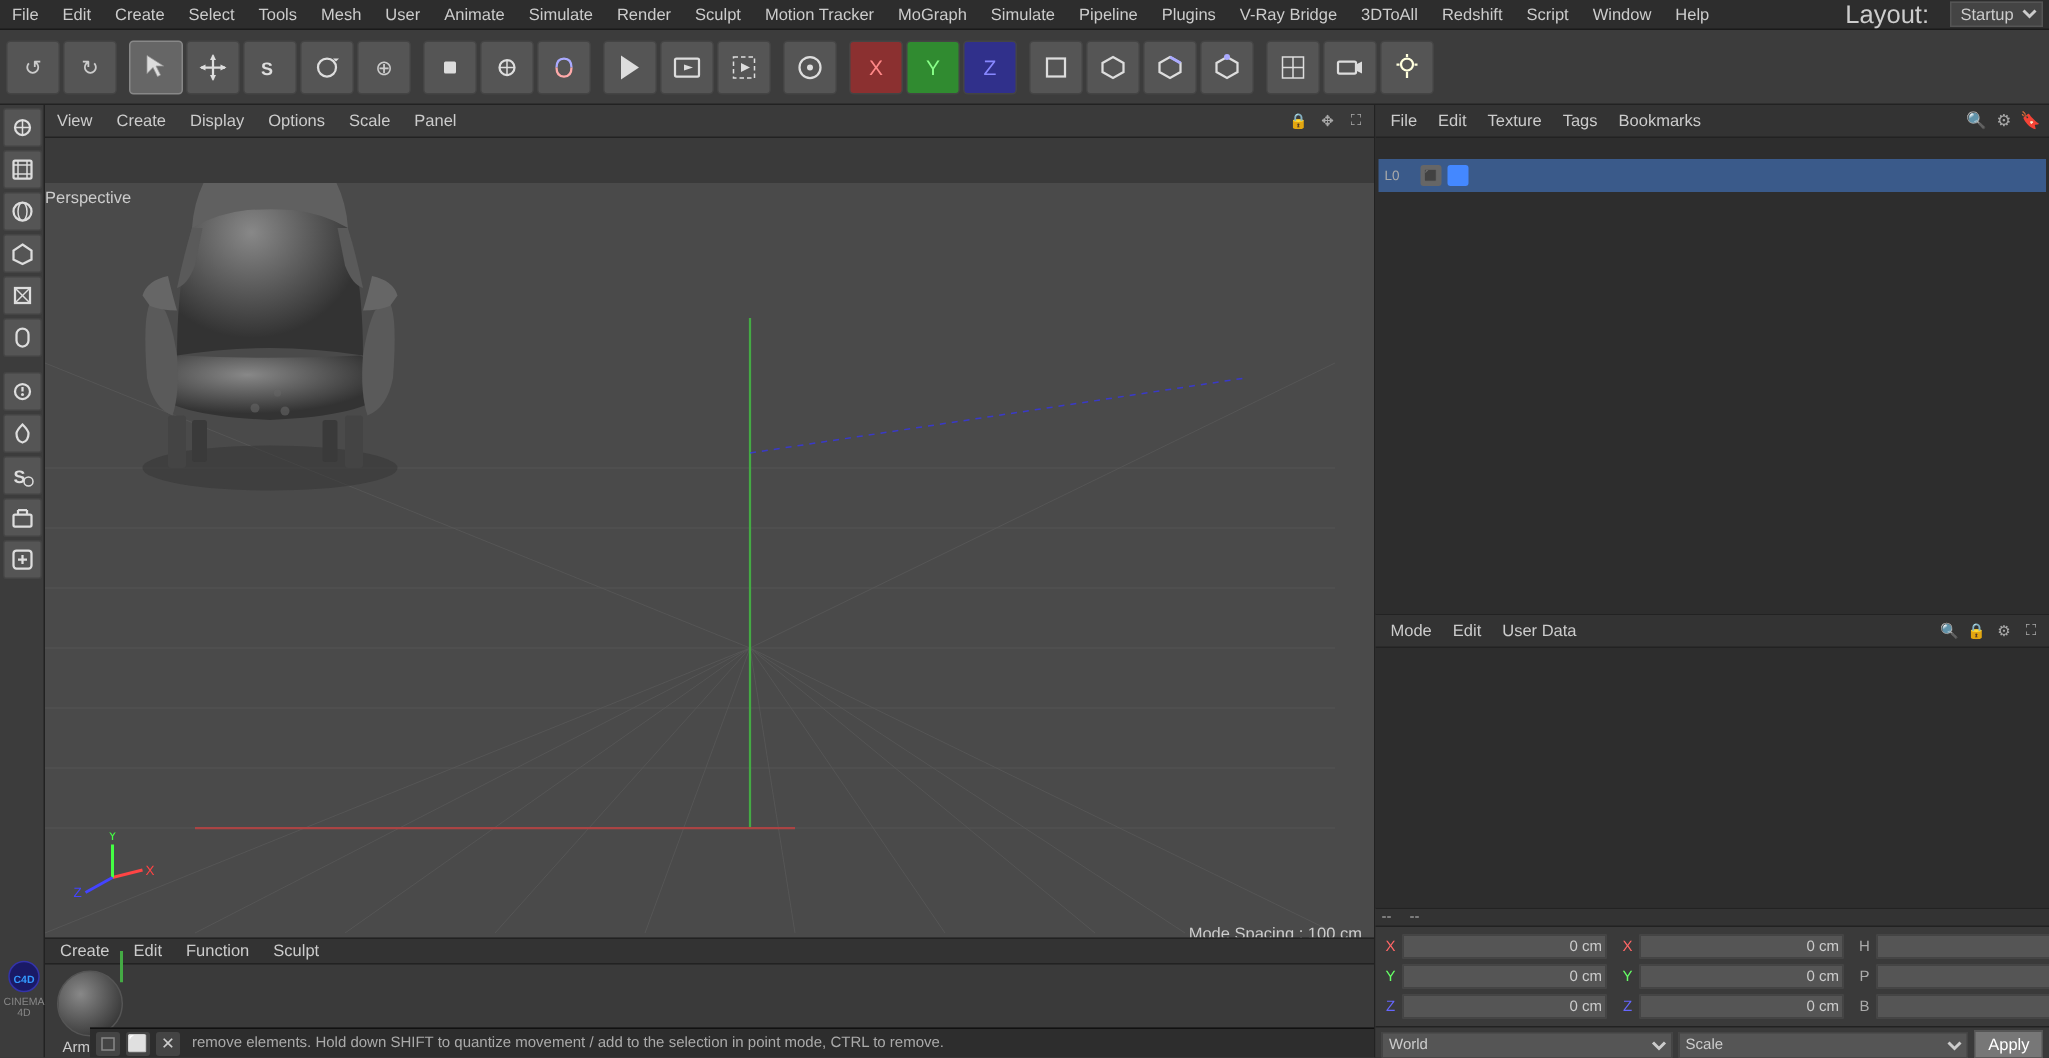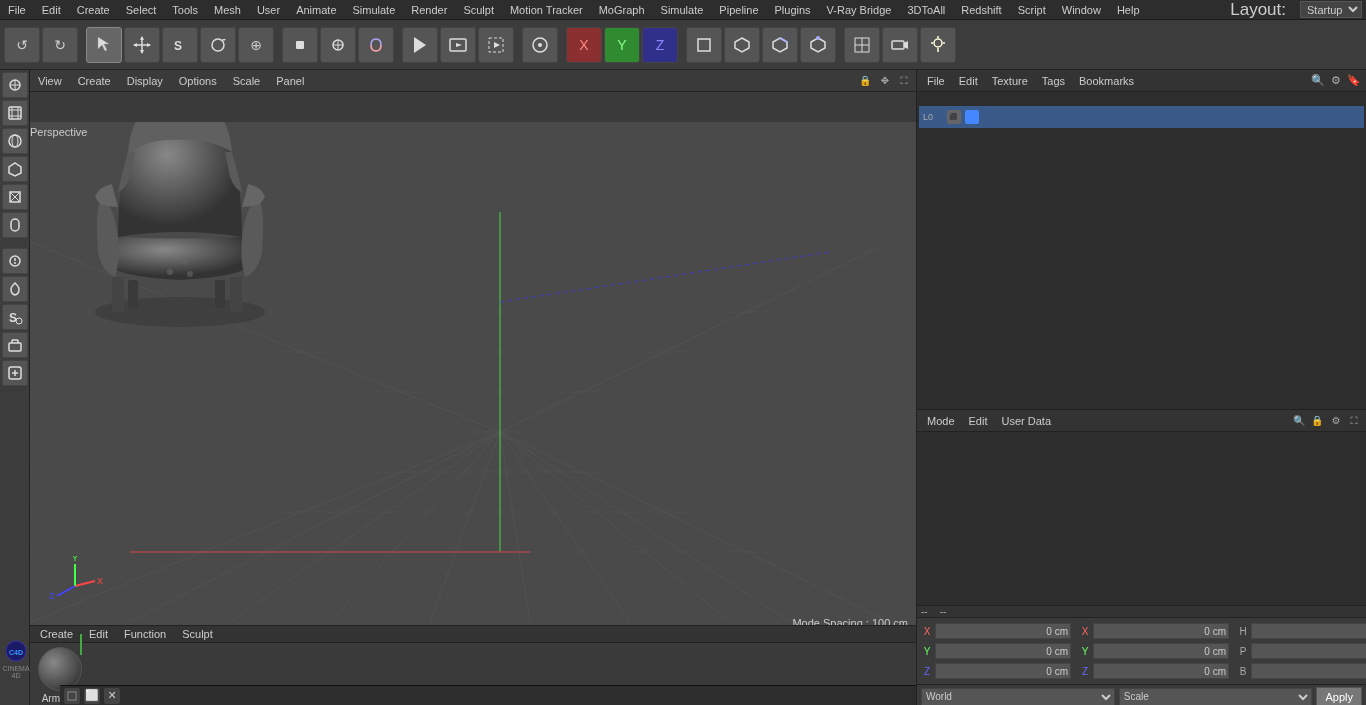--- a/index.html
+++ b/index.html
@@ -925,20 +925,21 @@
     <div id="status-bar" style="height:20px; background:#2d2d2d; display:flex; align-items:center; padding:0 4px; border-top:1px solid #111; position:relative;">
       <div style="display:flex; gap:4px; align-items:center; margin-right:8px;">
         <div style="width:16px; height:16px; background:#444; border-radius:2px; display:flex; align-items:center; justify-content:center; cursor:pointer;">
           <svg width="10" height="10" viewBox="0 0 10 10">
               <rect x="1" y="1" width="8" height="8" fill="none" stroke="#888" stroke-width="1"></rect>
             </svg>
         </div>
         <div style="width:16px; height:16px; background:#444; border-radius:2px; display:flex; align-items:center; justify-content:center; cursor:pointer;">⬜</div>
         <div style="width:16px; height:16px; background:#444; border-radius:2px; display:flex; align-items:center; justify-content:center; cursor:pointer;">✕</div>
       </div>
+      <span id="status-text" style="font-size:10px; color:#aaa;">remove elements. Hold down SHIFT to quantize movement / add to the selection in point mode, CTRL to remove.</span>
     </div>
 
   </div>
 
   <div id="right-panel" style="width:450px; background:#3a3a3a; display:flex; flex-direction:column; border-left:1px solid #222; flex-shrink:0; position:relative;">
 
     <div id="object-manager" style="height:340px; display:flex; flex-direction:column; border-bottom:1px solid #222;">
       <div id="obj-header" style="height:22px; background:#333; display:flex; align-items:center; padding:0 4px; gap:2px; border-bottom:1px solid #222;">
         <div class="obj-menu-item">File</div>
         <div class="obj-menu-item">Edit</div>

